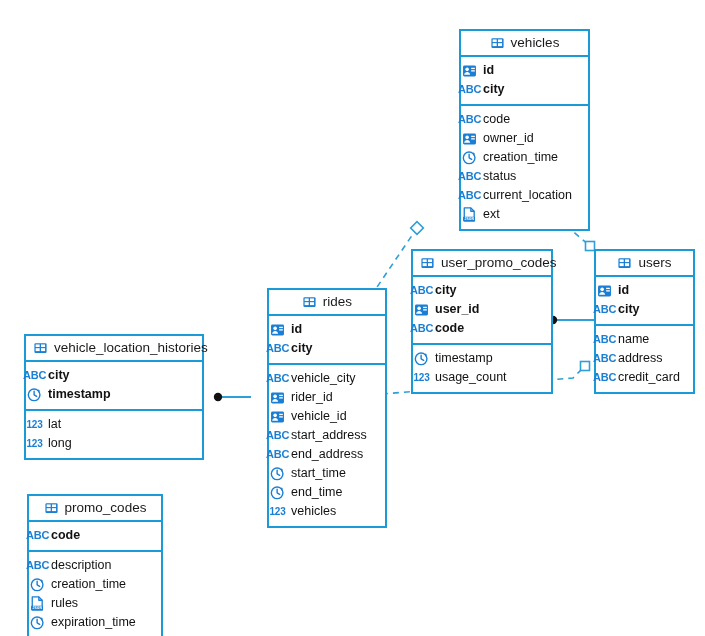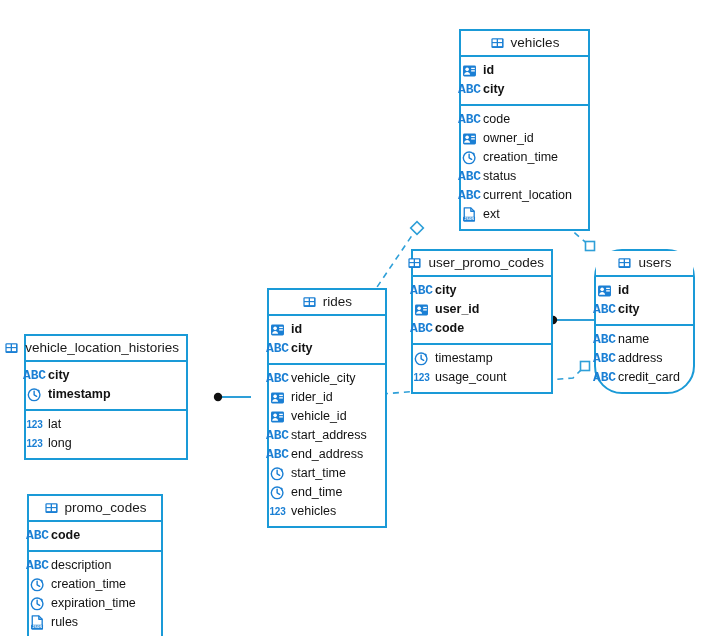--- a/index.html
+++ b/index.html
@@ -41,21 +41,21 @@
     height: 26px;
     display: flex;
     align-items: center;
     justify-content: center;
     gap: 6px;
     padding: 0 7px;
     border-bottom: 2px solid #1a9ad7;
     background: #ffffff;
   }
   .tbl-head.left {
-    justify-content: flex-end;
+    justify-content: space-between;
   }
   .tbl-title {
     font-size: 13.5px;
     color: #1a1a1a;
     white-space: nowrap;
     line-height: 1;
   }
   .sect {
     box-sizing: border-box;
     padding: 4px 0 5px 0;
@@ -83,22 +83,22 @@
     flex: 0 0 auto;
     width: 15px;
     height: 15px;
     display: flex;
     align-items: center;
     justify-content: center;
   }
   .ico svg { display: block; }
 
   .abc {
-    font-family: Liberation Mono, monospace;
-    font-size: 13px;
+    font-family: Liberation Sans, sans-serif;
+    font-size: 11px;
     font-weight: bold;
     color: #1a7fd4;
     letter-spacing: -0.2px;
     line-height: 1;
   }
   .num {
     font-family: "Liberation Sans", sans-serif;
     font-size: 10px;
     font-weight: bold;
     color: #1a7fd4;
@@ -276,21 +276,21 @@
             <span class="lbl">timestamp</span>
           </div>
           <div class="row">
             <span class="ico">
               <span class="num">123</span>
             </span>
             <span class="lbl">usage_count</span>
           </div>
         </div>
       </div>
-      <div class="tbl" style="left: 594px; top: 249px; width: 101px; border-radius: 28px;">
+      <div class="tbl" style="left: 594px; top: 249px; width: 101px;">
         <div class="tbl-head">
           <span class="ico">
             <svg width="15" height="13" viewBox="0 0 16 16" xmlns="http://www.w3.org/2000/svg">
               <rect x="0.5" y="1.5" width="15" height="12" rx="1.5" fill="#1a7fd4"></rect>
               <rect x="2" y="3" width="5" height="3.2" fill="#ffffff"></rect>
               <rect x="8.6" y="3" width="5" height="3.2" fill="#ffffff"></rect>
               <rect x="2" y="7.6" width="5" height="3.6" fill="#ffffff"></rect>
               <rect x="8.6" y="7.6" width="5" height="3.6" fill="#ffffff"></rect>
             </svg>
           </span>
@@ -434,21 +434,21 @@
             <span class="lbl">end_time</span>
           </div>
           <div class="row">
             <span class="ico">
               <span class="num">123</span>
             </span>
             <span class="lbl">vehicles</span>
           </div>
         </div>
       </div>
-      <div class="tbl" style="left: 24px; top: 334px; width: 164px;">
+      <div class="tbl" style="left: 24px; top: 334px; width: 180px;">
         <div class="tbl-head left">
           <span class="ico">
             <svg width="15" height="13" viewBox="0 0 16 16" xmlns="http://www.w3.org/2000/svg">
               <rect x="0.5" y="1.5" width="15" height="12" rx="1.5" fill="#1a7fd4"></rect>
               <rect x="2" y="3" width="5" height="3.2" fill="#ffffff"></rect>
               <rect x="8.6" y="3" width="5" height="3.2" fill="#ffffff"></rect>
               <rect x="2" y="7.6" width="5" height="3.6" fill="#ffffff"></rect>
               <rect x="8.6" y="7.6" width="5" height="3.6" fill="#ffffff"></rect>
             </svg>
           </span>
@@ -521,35 +521,35 @@
                 <circle cx="7.6" cy="8.3" r="6.2" fill="none" stroke="#1a7fd4" stroke-width="1.5"></circle>
                 <path d="M7.6 4.6 V8.3 L10.3 9.9" fill="none" stroke="#1a7fd4" stroke-width="1.5" stroke-linecap="round" stroke-linejoin="round"></path>
                 <path d="M11.7 2.4 l2.1 1.5 -1.5 2.1z" fill="#1a7fd4"></path>
               </svg>
             </span>
             <span class="lbl">creation_time</span>
           </div>
           <div class="row">
             <span class="ico">
               <svg width="15" height="15" viewBox="0 0 16 16" xmlns="http://www.w3.org/2000/svg">
-                <circle cx="7.6" cy="8.3" r="6.2" fill="none" stroke="#1a7fd4" stroke-width="1.5"></circle>
-                <path d="M7.6 4.6 V8.3 L10.3 9.9" fill="none" stroke="#1a7fd4" stroke-width="1.5" stroke-linecap="round" stroke-linejoin="round"></path>
-                <path d="M11.7 2.4 l2.1 1.5 -1.5 2.1z" fill="#1a7fd4"></path>
-              </svg>
-            </span>
-            <span class="lbl">expiration_time</span>
-          </div>
-          <div class="row">
-            <span class="ico">
-              <svg width="15" height="15" viewBox="0 0 16 16" xmlns="http://www.w3.org/2000/svg">
                 <path d="M2.4 0.9 h7.0 l3.6 3.6 v10.6 h-10.6z" fill="none" stroke="#1a7fd4" stroke-width="1.4" stroke-linejoin="round"></path>
                 <path d="M9.4 0.9 v3.6 h3.6" fill="none" stroke="#1a7fd4" stroke-width="1.4" stroke-linejoin="round"></path>
                 <rect x="1.1" y="10.4" width="12.8" height="4.6" rx="0.7" fill="#1a7fd4"></rect>
                 <text x="7.5" y="14.1" font-family="DejaVu Sans Mono, monospace" font-size="4.3" font-weight="bold" fill="#ffffff" text-anchor="middle">JSON</text>
               </svg>
             </span>
             <span class="lbl">rules</span>
           </div>
+          <div class="row">
+            <span class="ico">
+              <svg width="15" height="15" viewBox="0 0 16 16" xmlns="http://www.w3.org/2000/svg">
+                <circle cx="7.6" cy="8.3" r="6.2" fill="none" stroke="#1a7fd4" stroke-width="1.5"></circle>
+                <path d="M7.6 4.6 V8.3 L10.3 9.9" fill="none" stroke="#1a7fd4" stroke-width="1.5" stroke-linecap="round" stroke-linejoin="round"></path>
+                <path d="M11.7 2.4 l2.1 1.5 -1.5 2.1z" fill="#1a7fd4"></path>
+              </svg>
+            </span>
+            <span class="lbl">expiration_time</span>
+          </div>
         </div>
       </div>
     </div>
 
 </div>
 
 </body></html>

